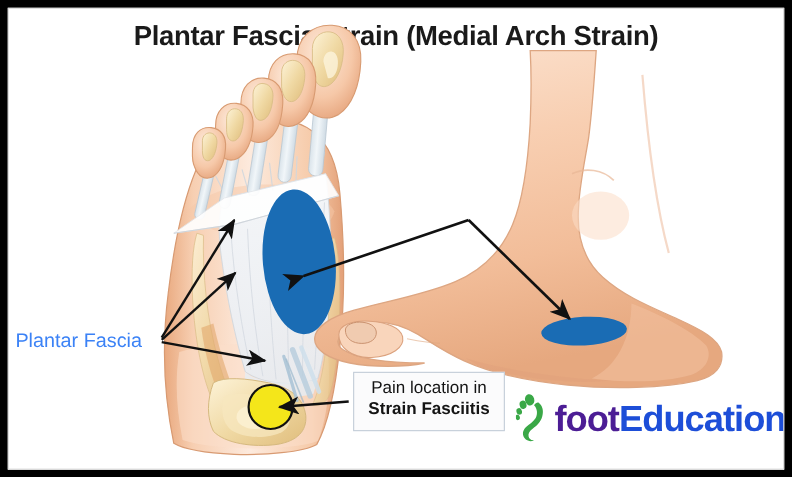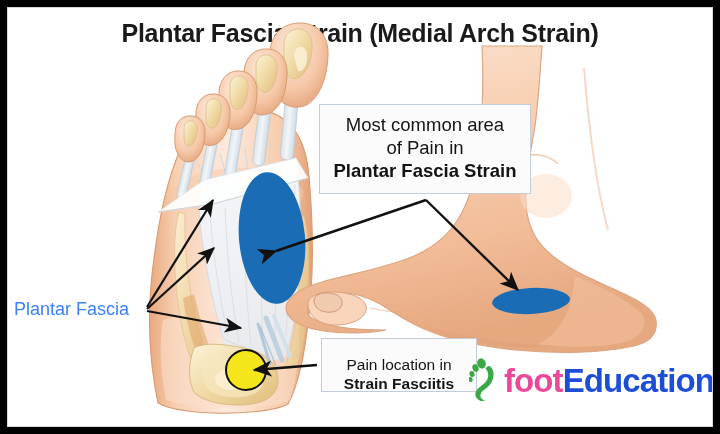--- a/index.html
+++ b/index.html
@@ -44,22 +44,22 @@
     color:#141414;
     line-height:1.24;
     z-index:40;
   }
   #callout-strain{
     left:311px;top:96px;width:212px;height:90px;
     padding-top:9px;
     font-size:18.5px;
   }
   #callout-fasciitis{
-    left:313px;top:330px;width:156px;height:54px;
-    padding-top:16px;
+    left:313px;top:330px;width:138px;height:54px;
+    padding-top:4px;
     font-size:15.5px;
   }
   .callout .bold{font-weight:bold;display:block;}
   .callout .reg{display:block;}
 
   
   #label-plantar-fascia{
     position:absolute;
     left:6px;top:291px;
     font-size:18px;
@@ -79,21 +79,21 @@
     left:461px;top:350px;
     height:44px;
     display:flex;align-items:center;
     z-index:40;
   }
   #logo .mark{width:34px;height:44px;margin-right:1px;}
   #logo .word{
     font-size:33px;font-weight:bold;letter-spacing:-0.9px;
     line-height:1;white-space:nowrap;
   }
-  #logo .w-foot{color:#ec4899;text-align:right;}
+  #logo .w-foot{color:#4c1d95;text-align:right;}
   #logo .w-edu{color:#1d4ed8;}
 </style>
 </head>
 <body>
 
 <div id="page">
   <div id="inner">
 
     <svg class="layer" id="art-layer" viewBox="0 0 706 420">
       <defs>
@@ -308,25 +308,20 @@
         <path d="M418 192 L510 282" marker-end="url(#ah)"></path>
       </g>
 
       <g stroke="#111111" stroke-width="2.4" fill="none">
         <path d="M309 357 L246 362" marker-end="url(#ah)"></path>
       </g>
     </svg>
 
     <div class="title">Plantar Fascia Strain (Medial Arch Strain)</div>
 
-    <div class="callout" id="callout-strain">
-      <span class="reg">Most common area</span>
-      <span class="reg">of Pain in</span>
-      <span class="bold">Plantar Fascia Strain</span>
-    </div>
 
     <div class="callout" id="callout-fasciitis">
       <span class="reg">Pain location in</span>
       <span class="bold">Strain Fasciitis</span>
     </div>
 
     <div id="label-plantar-fascia">Plantar Fascia</div>
 
     <div id="logo">
       <svg class="mark" viewBox="0 0 34 44">

